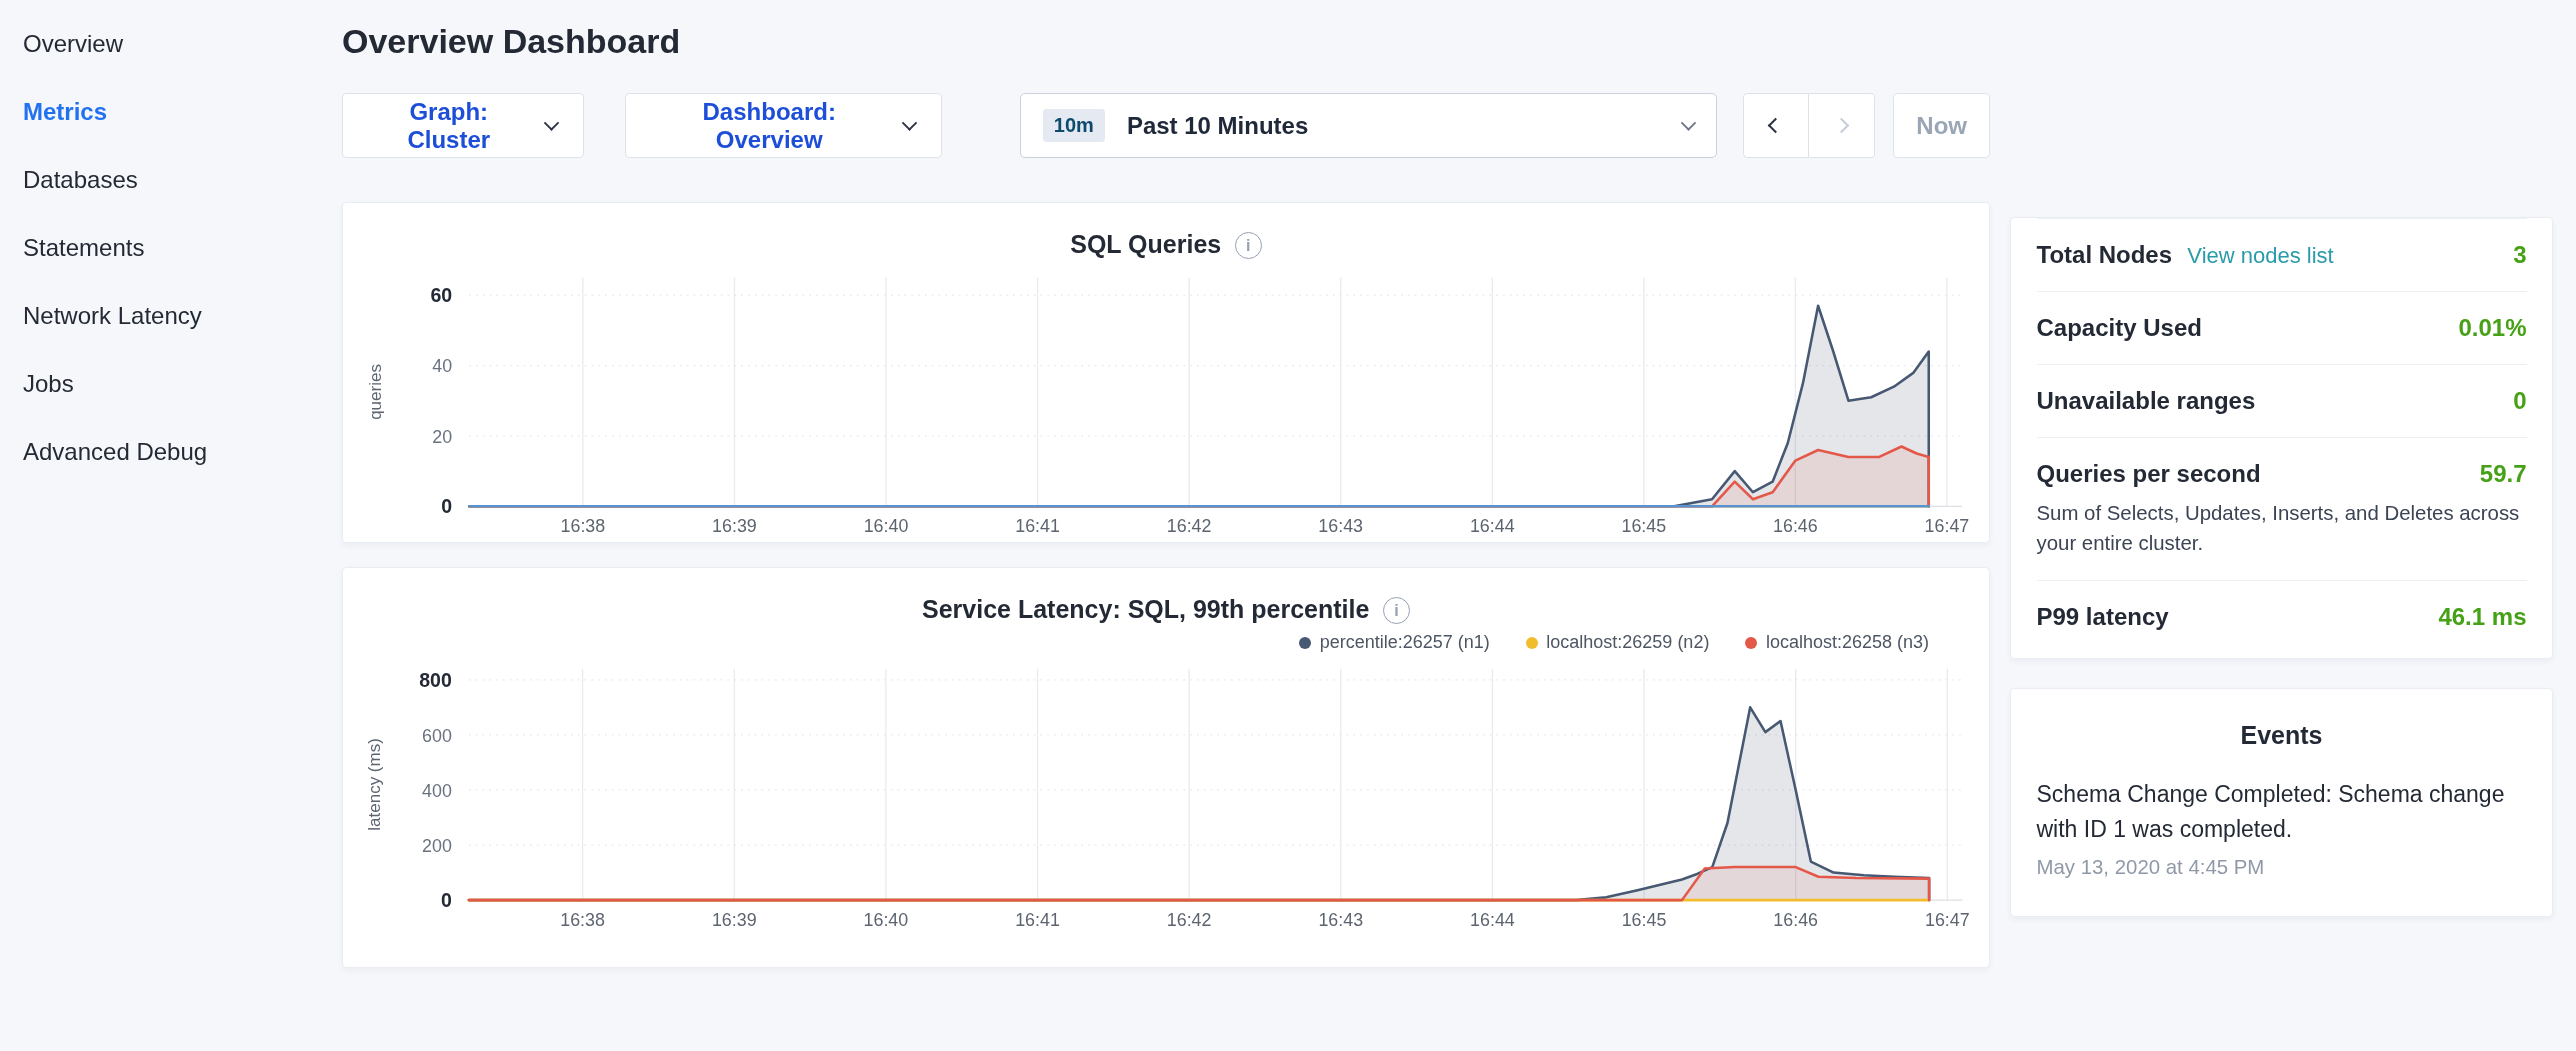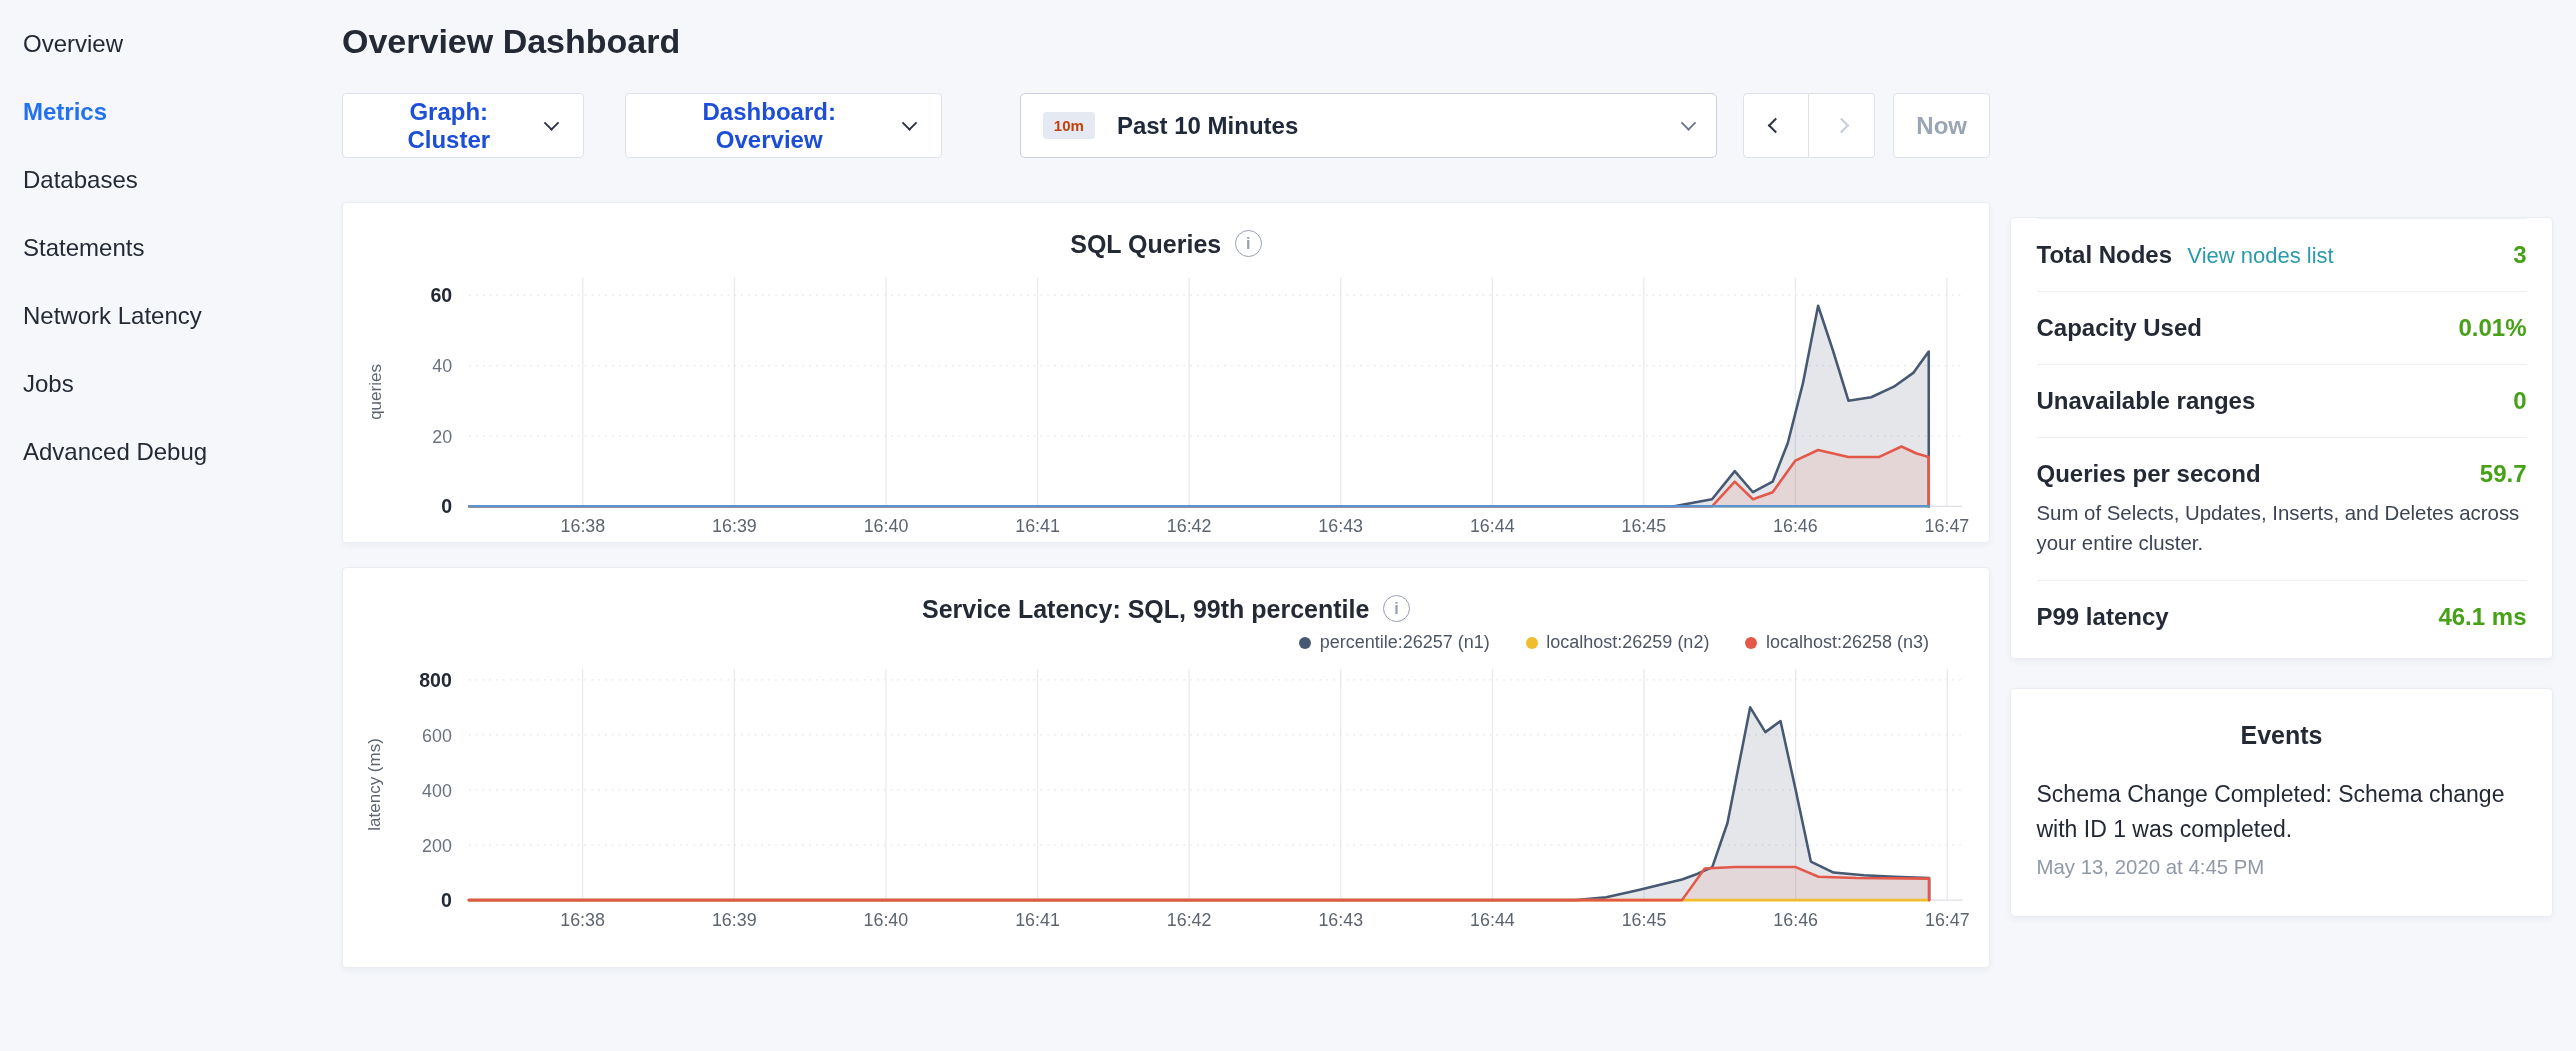--- a/index.html
+++ b/index.html
@@ -19,21 +19,21 @@
   .main { position:absolute; left:342px; top:0; width:1648px; }
   .page-title { margin:22px 0 0; font-size:34px; font-weight:700; color:#242a35; }
 
   .controls { display:flex; align-items:stretch; margin-top:32px; height:65px; }
   .dropdown { display:flex; align-items:center; gap:17px; padding:0 25.5px; margin-right:41px;
     background:#fff; border:1.7px solid #dde2ea; border-radius:4.3px;
     font-size:24px; font-weight:600; color:#1d4ed8; font-family:inherit; cursor:pointer; }
   .time-select { width:723px; margin-left:37px; display:flex; align-items:center; padding:0 22px;
     background:#fff; border:1.7px solid #c9d1de; border-radius:5.1px; font-family:inherit; cursor:pointer; }
   .badge { background:#e4e9f2; border-radius:3.4px; padding:5.1px 11px;
-    font-size:15px; font-weight:700; color:#c2410c; }
+    font-size:20px; font-weight:700; color:#0c4a6e; }
   .time-label { margin-left:22px; flex:1; text-align:left;
     font-size:24px; font-weight:700; color:#20293a; }
   .arrow-group { display:flex; margin-left:25.5px; }
   .arrow-btn { width:66px; background:#fff; border:1.7px solid #dde2ea;
     display:flex; align-items:center; justify-content:center; cursor:pointer; }
   .arrow-btn.back { border-radius:4.3px 0 0 4.3px; }
   .arrow-btn.fwd  { border-radius:0 4.3px 4.3px 0; border-left:none; }
   .now-btn { margin-left:18.7px; width:100px; background:#fff; border:1.7px solid #dde2ea;
     border-radius:4.3px; font-size:24px; font-weight:600; color:#9aa5b5; font-family:inherit; cursor:pointer; }
 
@@ -43,21 +43,21 @@
   .chev-down.gray { border-color:#6e7888; }
   .chev-left  { border-left:2.6px solid #2c3444; border-bottom:2.6px solid #2c3444; transform:rotate(45deg); }
   .chev-right { border-top:2.6px solid #2c3444; border-right:2.6px solid #2c3444; transform:rotate(45deg); }
   .chev-right.light { border-color:#c6cdd8; }
 
   
   .chart-card { background:#fff; border:1.7px solid #e9edf3; border-radius:4.3px;
     box-shadow:0 2.6px 5.1px rgba(56,76,108,0.05); }
   .chart-card.first { margin-top:44px; }
   .chart-card.second { margin-top:24px; height:401px; }
-  .chart-title-row { display:flex; justify-content:center; align-items:flex-start; gap:13.6px; padding-top:27px; }
+  .chart-title-row { display:flex; justify-content:center; align-items:flex-end; gap:13.6px; padding-top:27px; }
   .chart-title { font-size:25px; font-weight:700; color:#242a35; }
   .info-icon { width:27px; height:27px; border:1.7px solid #96a0b0; border-radius:50%;
     color:#96a0b0; display:flex; align-items:center; justify-content:center;
     font-size:16px; font-weight:700; cursor:pointer; }
   .info-icon::before { content:"i"; }
   .legend { display:flex; justify-content:flex-end; align-items:center; gap:36px;
     height:25.5px; padding:12px 60px 0 0; }
   .legend-item { display:flex; align-items:center; gap:8.5px;
     font-size:18px; color:#4e5663; cursor:pointer; }
   .legend-dot { width:12px; height:12px; border-radius:50%; }

